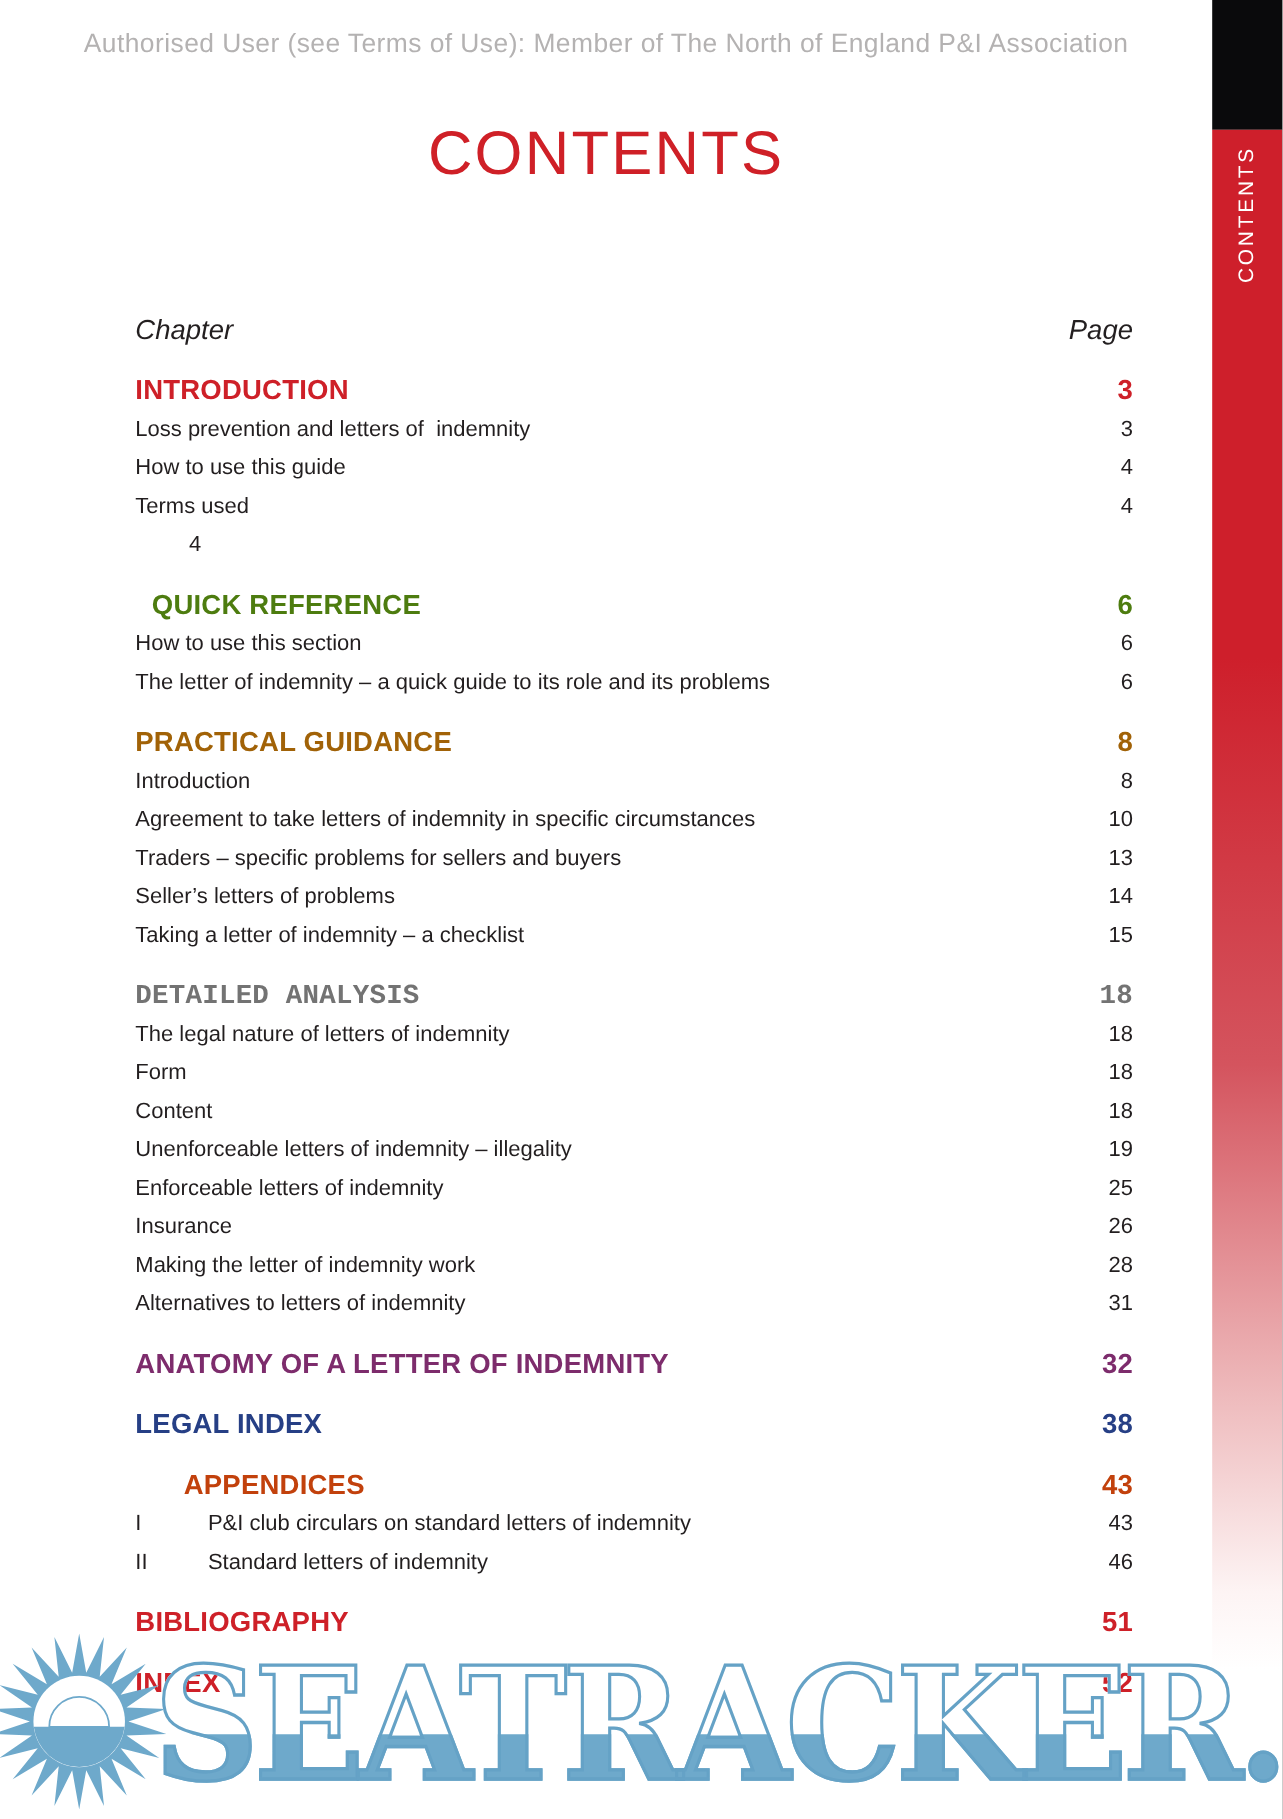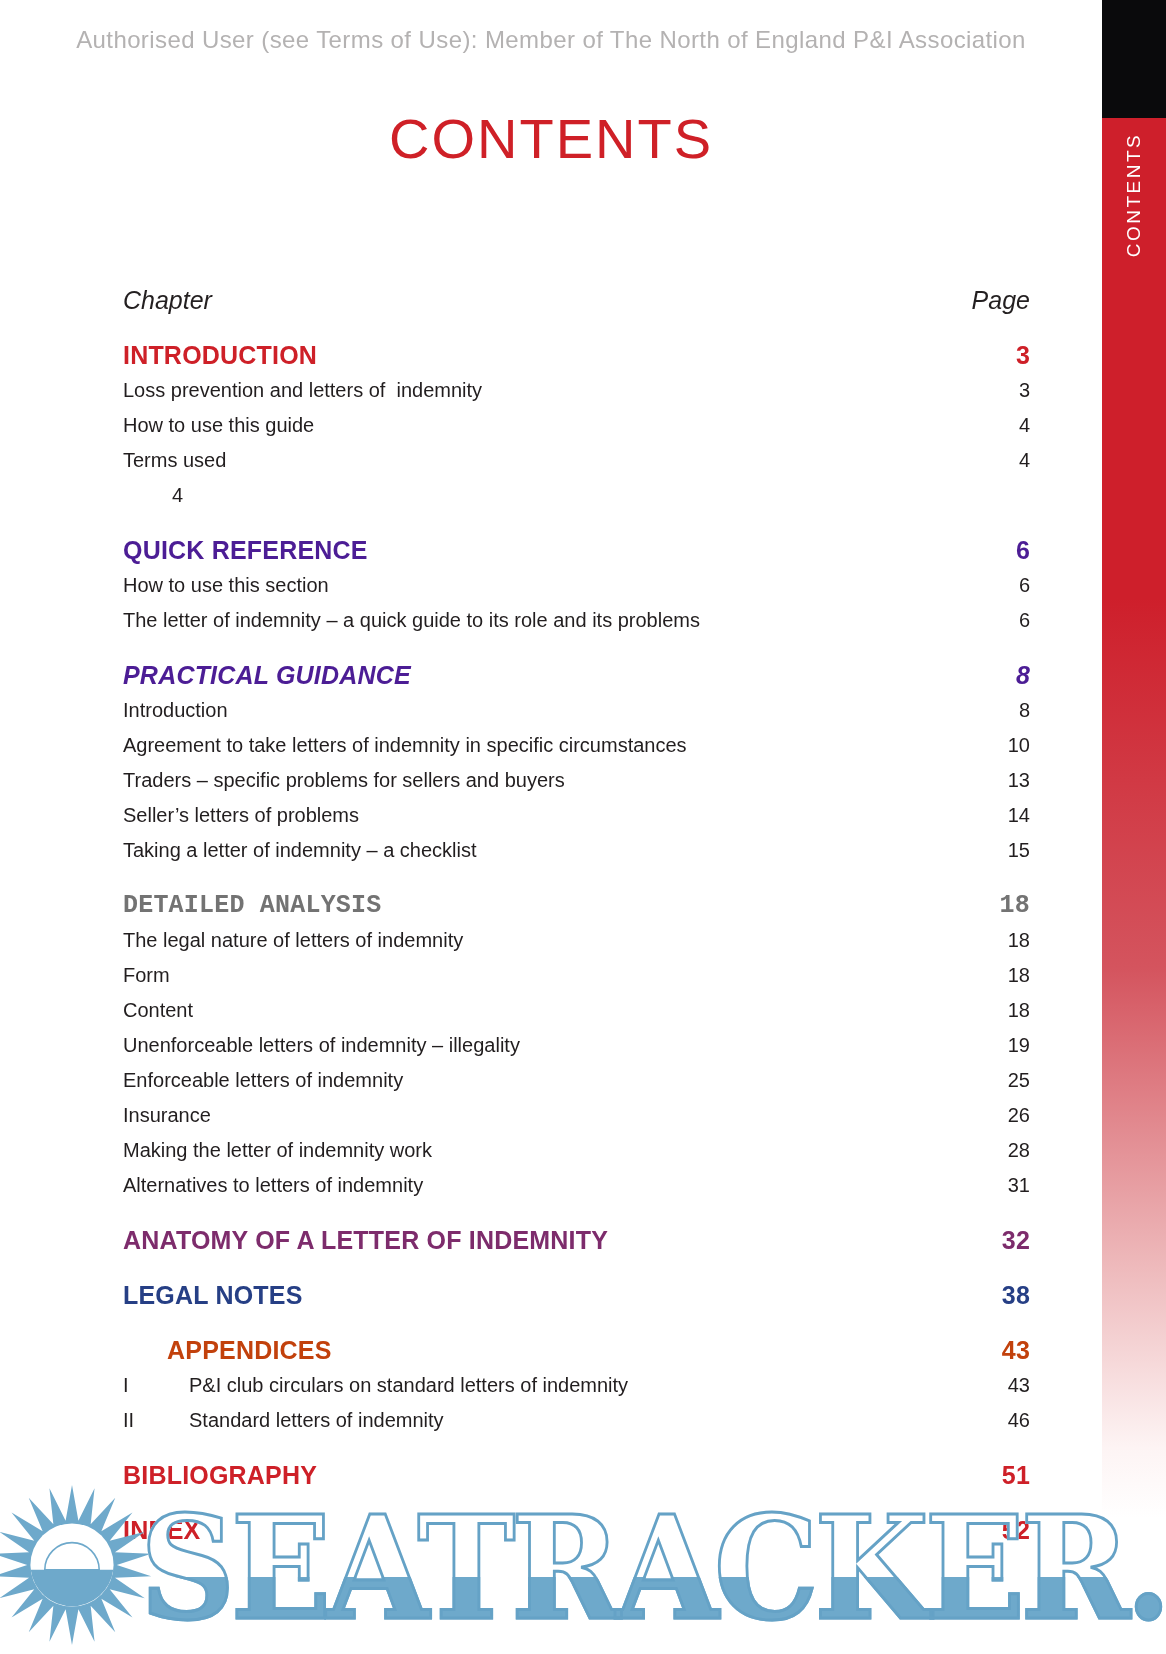--- a/index.html
+++ b/index.html
@@ -91,33 +91,33 @@
           <span class="label">How to use this guide</span>
           <span class="page-num">4</span>
         </div>
         <div class="toc-row item">
           <span class="label">Terms used</span>
           <span class="page-num">4</span>
         </div>
         <div class="toc-row item">
           <span class="page-num">4</span>
         </div>
-        <div class="toc-row section" style="color: #4c1d95;">
+        <div class="toc-row section" style="color: #4d7c0f; margin-left: 15px;">
           <span class="label">QUICK REFERENCE</span>
           <span class="page-num">6</span>
         </div>
         <div class="toc-row item">
           <span class="label">How to use this section</span>
           <span class="page-num">6</span>
         </div>
         <div class="toc-row item">
           <span class="label">The letter of indemnity – a quick guide to its role and its problems</span>
           <span class="page-num">6</span>
         </div>
-        <div class="toc-row section" style="color: #4c1d95; font-style: italic;">
+        <div class="toc-row section" style="color: #a16207;">
           <span class="label">PRACTICAL GUIDANCE</span>
           <span class="page-num">8</span>
         </div>
         <div class="toc-row item">
           <span class="label">Introduction</span>
           <span class="page-num">8</span>
         </div>
         <div class="toc-row item">
           <span class="label">Agreement to take letters of indemnity in specific circumstances</span>
           <span class="page-num">10</span>
@@ -168,21 +168,21 @@
         </div>
         <div class="toc-row item">
           <span class="label">Alternatives to letters of indemnity</span>
           <span class="page-num">31</span>
         </div>
         <div class="toc-row section" style="color: rgb(125, 44, 108);">
           <span class="label">ANATOMY OF A LETTER OF INDEMNITY</span>
           <span class="page-num">32</span>
         </div>
         <div class="toc-row section" style="color: rgb(38, 63, 133);">
-          <span class="label">LEGAL NOTES</span>
+          <span class="label">LEGAL INDEX</span>
           <span class="page-num">38</span>
         </div>
         <div class="toc-row section" style="color: #c2410c; margin-left: 44px;">
           <span class="label">APPENDICES</span>
           <span class="page-num">43</span>
         </div>
         <div class="toc-row sub">
           <span class="numeral">I</span>
           <span class="label">P&amp;I club circulars on standard letters of indemnity</span>
           <span class="page-num">43</span>

